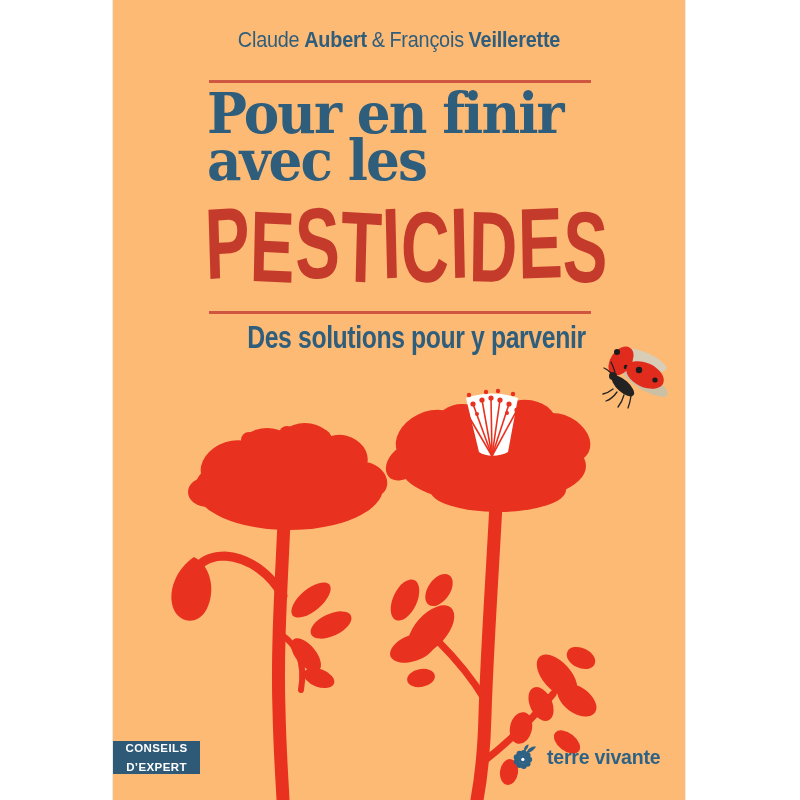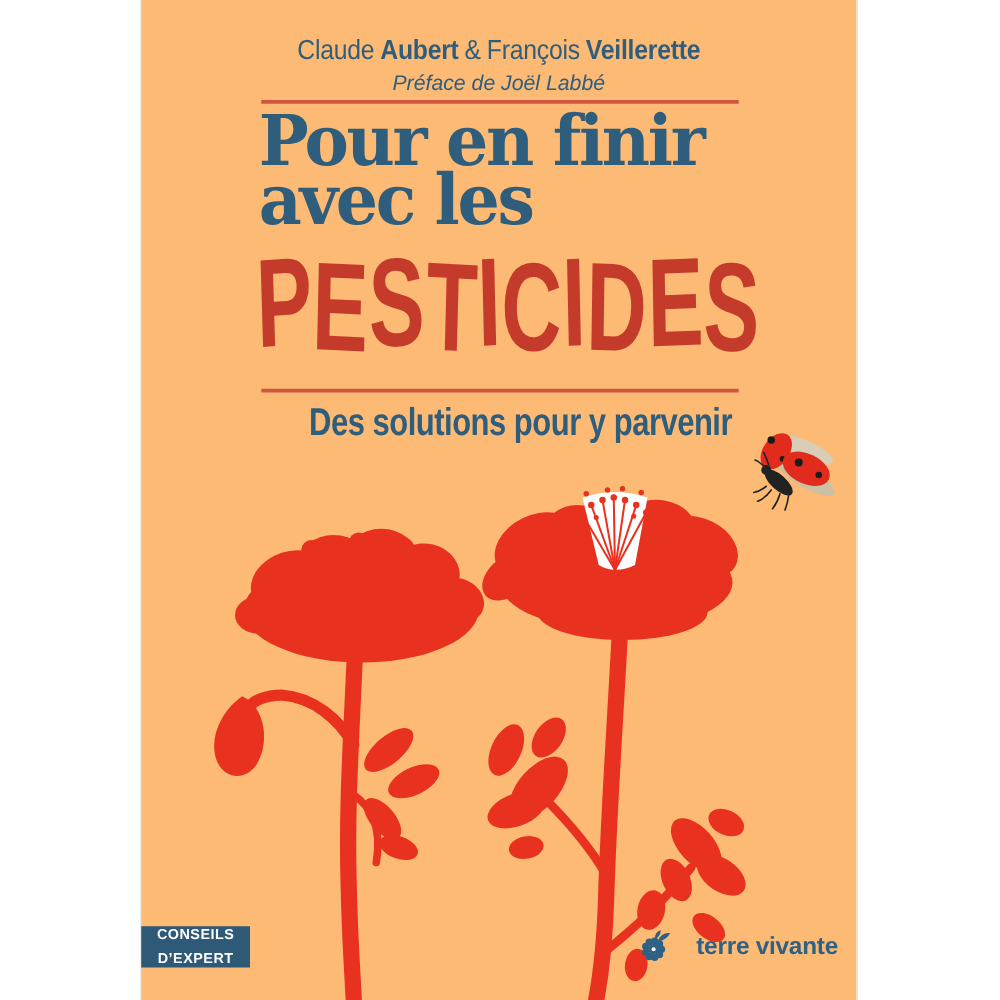--- a/index.html
+++ b/index.html
@@ -29,39 +29,38 @@
   .pesticides span{display:inline-block;letter-spacing:-3px;}
   .subtitle{position:absolute;left:96px;top:320px;width:382px;text-align:center;
             font-weight:700;font-size:31px;color:#2f5e7d;white-space:nowrap;
             transform:scaleX(.8);transform-origin:50% 0;letter-spacing:-.5px;}
 
   
   .badge{position:absolute;left:0;top:741px;width:87px;height:33px;background:#2e5a78;
          color:#ffffff;font-weight:700;font-size:11.5px;line-height:14px;letter-spacing:.4px;
          text-align:center;display:flex;flex-direction:column;justify-content:space-between;z-index:3;}
   .publisher{position:absolute;left:398px;top:742px;height:30px;display:flex;align-items:center;
-             gap:19px;z-index:3;}
+             gap:9px;z-index:3;}
   .publisher .pub-name{font-weight:700;font-size:19.5px;color:#2d6285;letter-spacing:-.2px;
              white-space:nowrap;}
 
   
   .poppies{position:absolute;left:0;top:388px;width:574px;height:412px;z-index:1;}
   .ladybug{position:absolute;left:488px;top:344px;width:72px;height:68px;z-index:2;}
 </style>
 </head>
 <body>
 
 <div class="canvas">
   <div class="cover">
 
     <div class="authors">
       <span>Claude</span><span class="bold">Aubert</span><span>&amp;</span><span>François</span><span class="bold">Veillerette</span>
     </div>
 
-    <div class="preface">Préface de Joël Labbé</div>
 
     <div class="rule rule1"></div>
 
     <div class="title">
       <div>Pour en finir</div>
       <div>avec les</div>
     </div>
 
     <div class="pesticides">
         <span style="transform: rotate(-2.5deg) translateY(-1px);">P</span>

